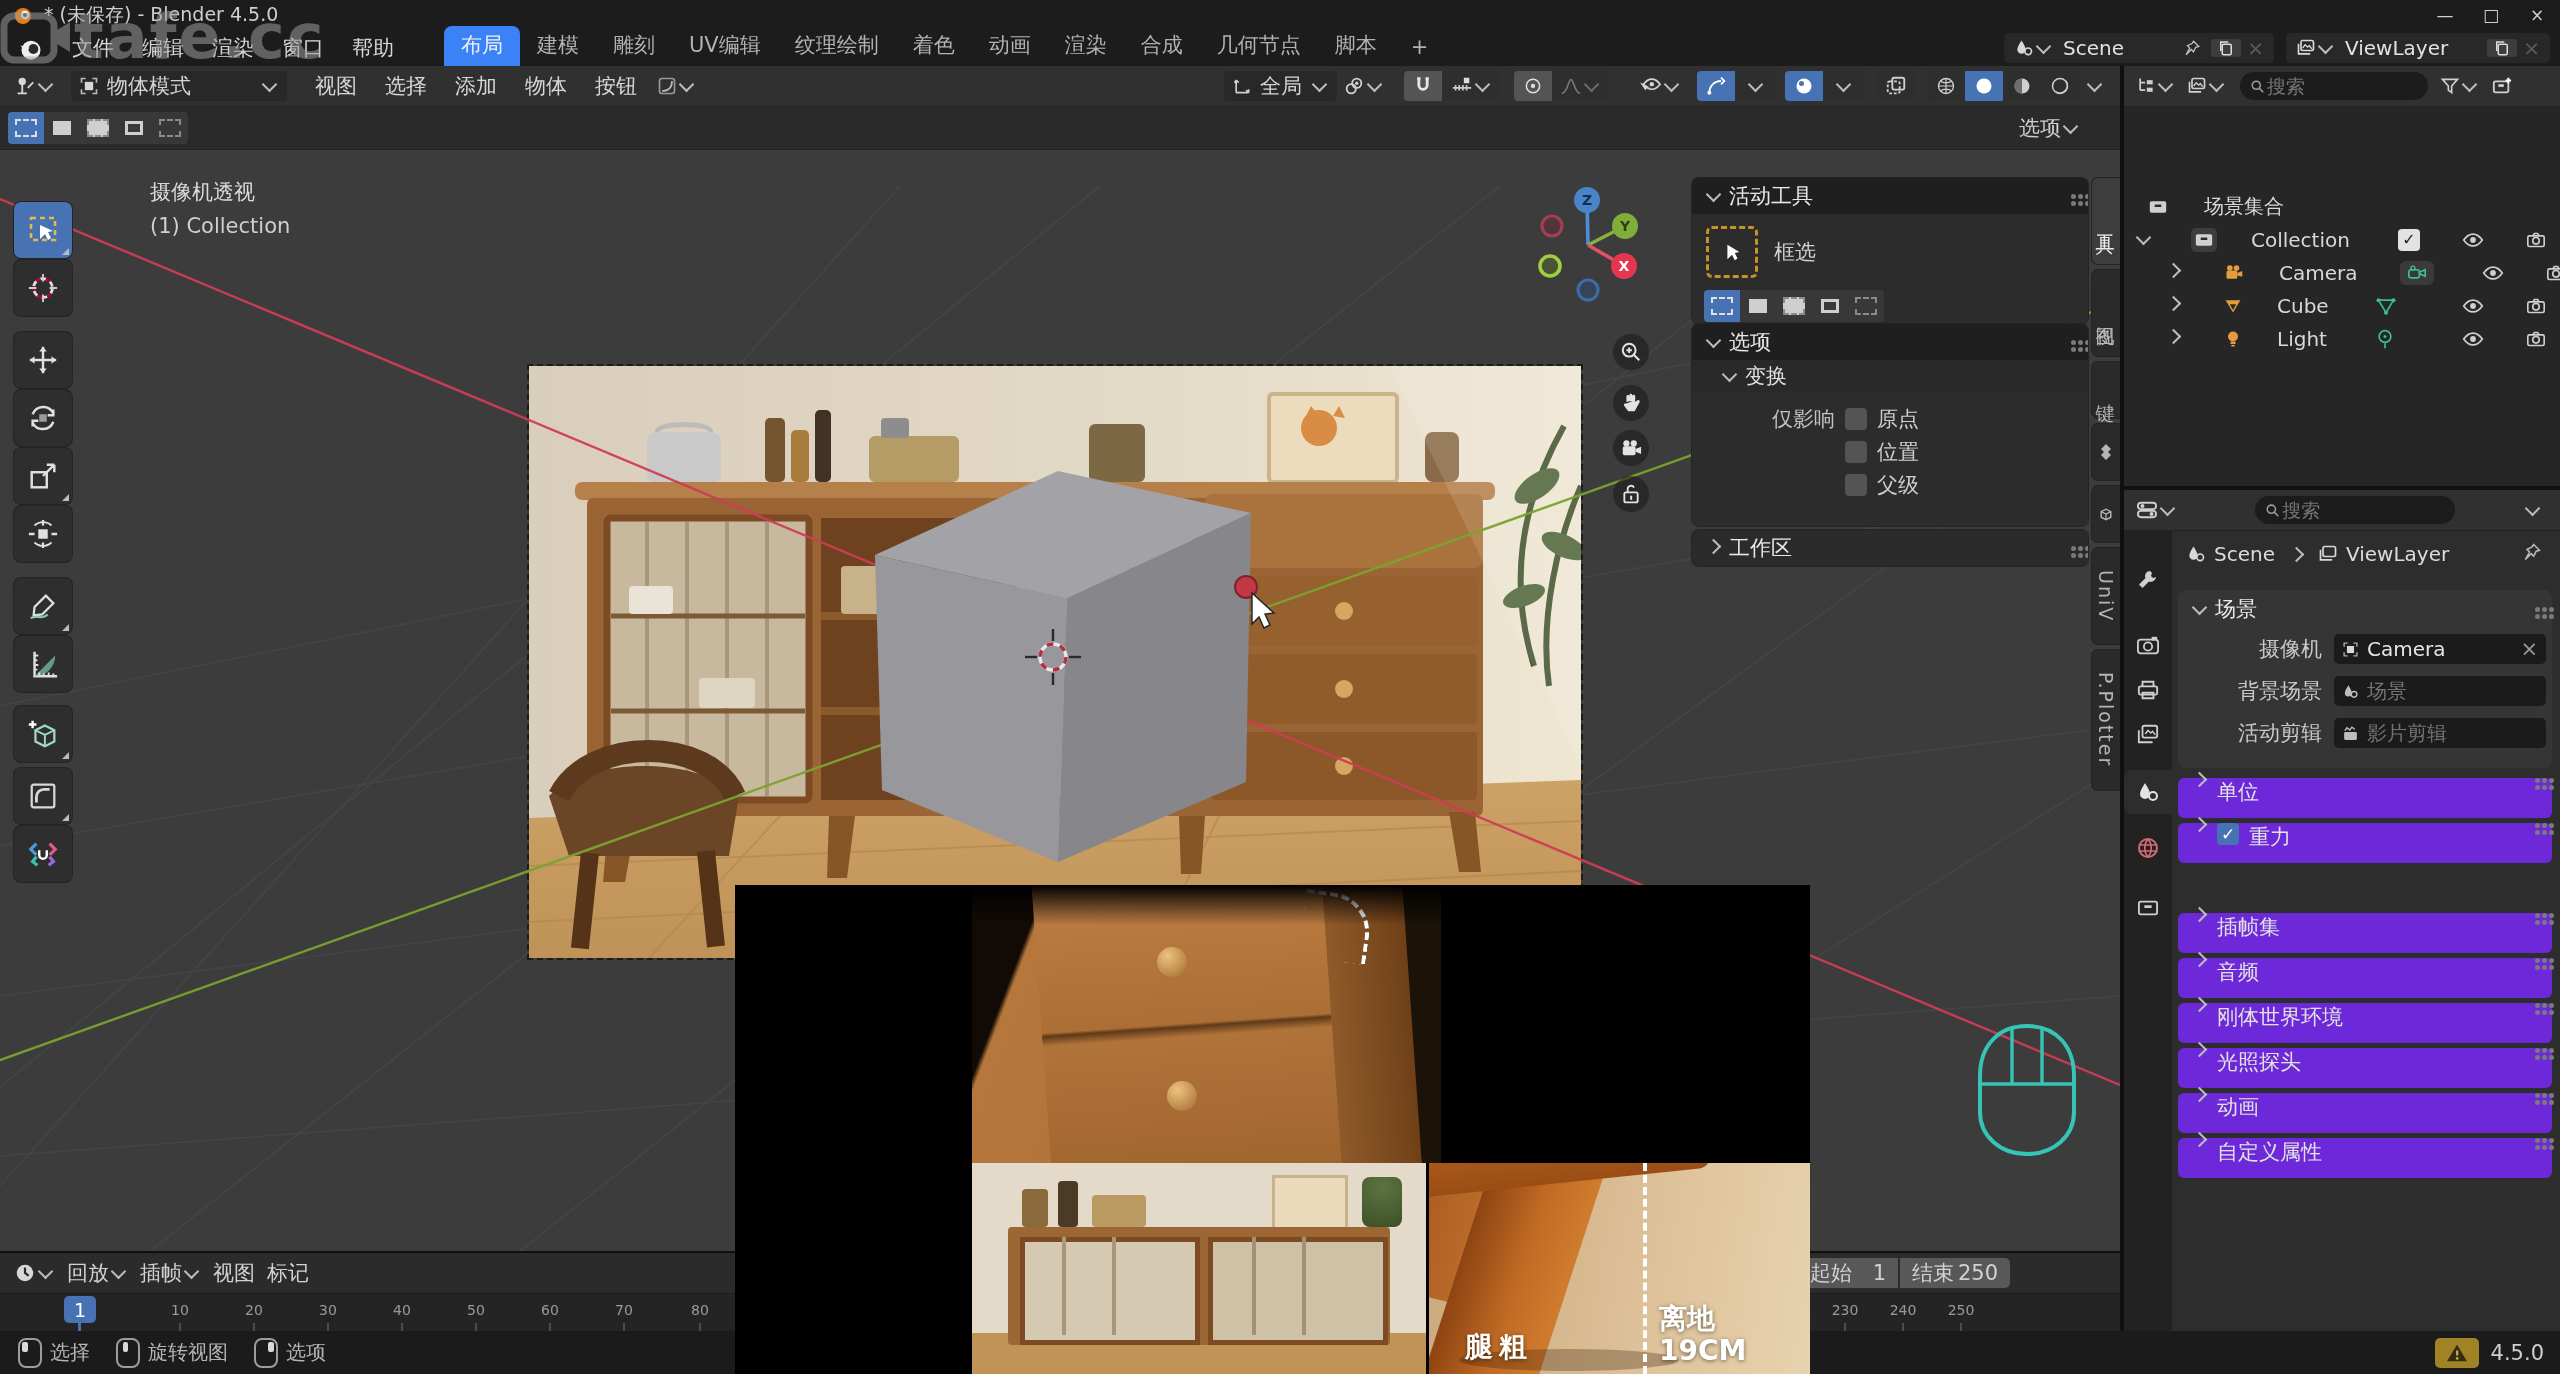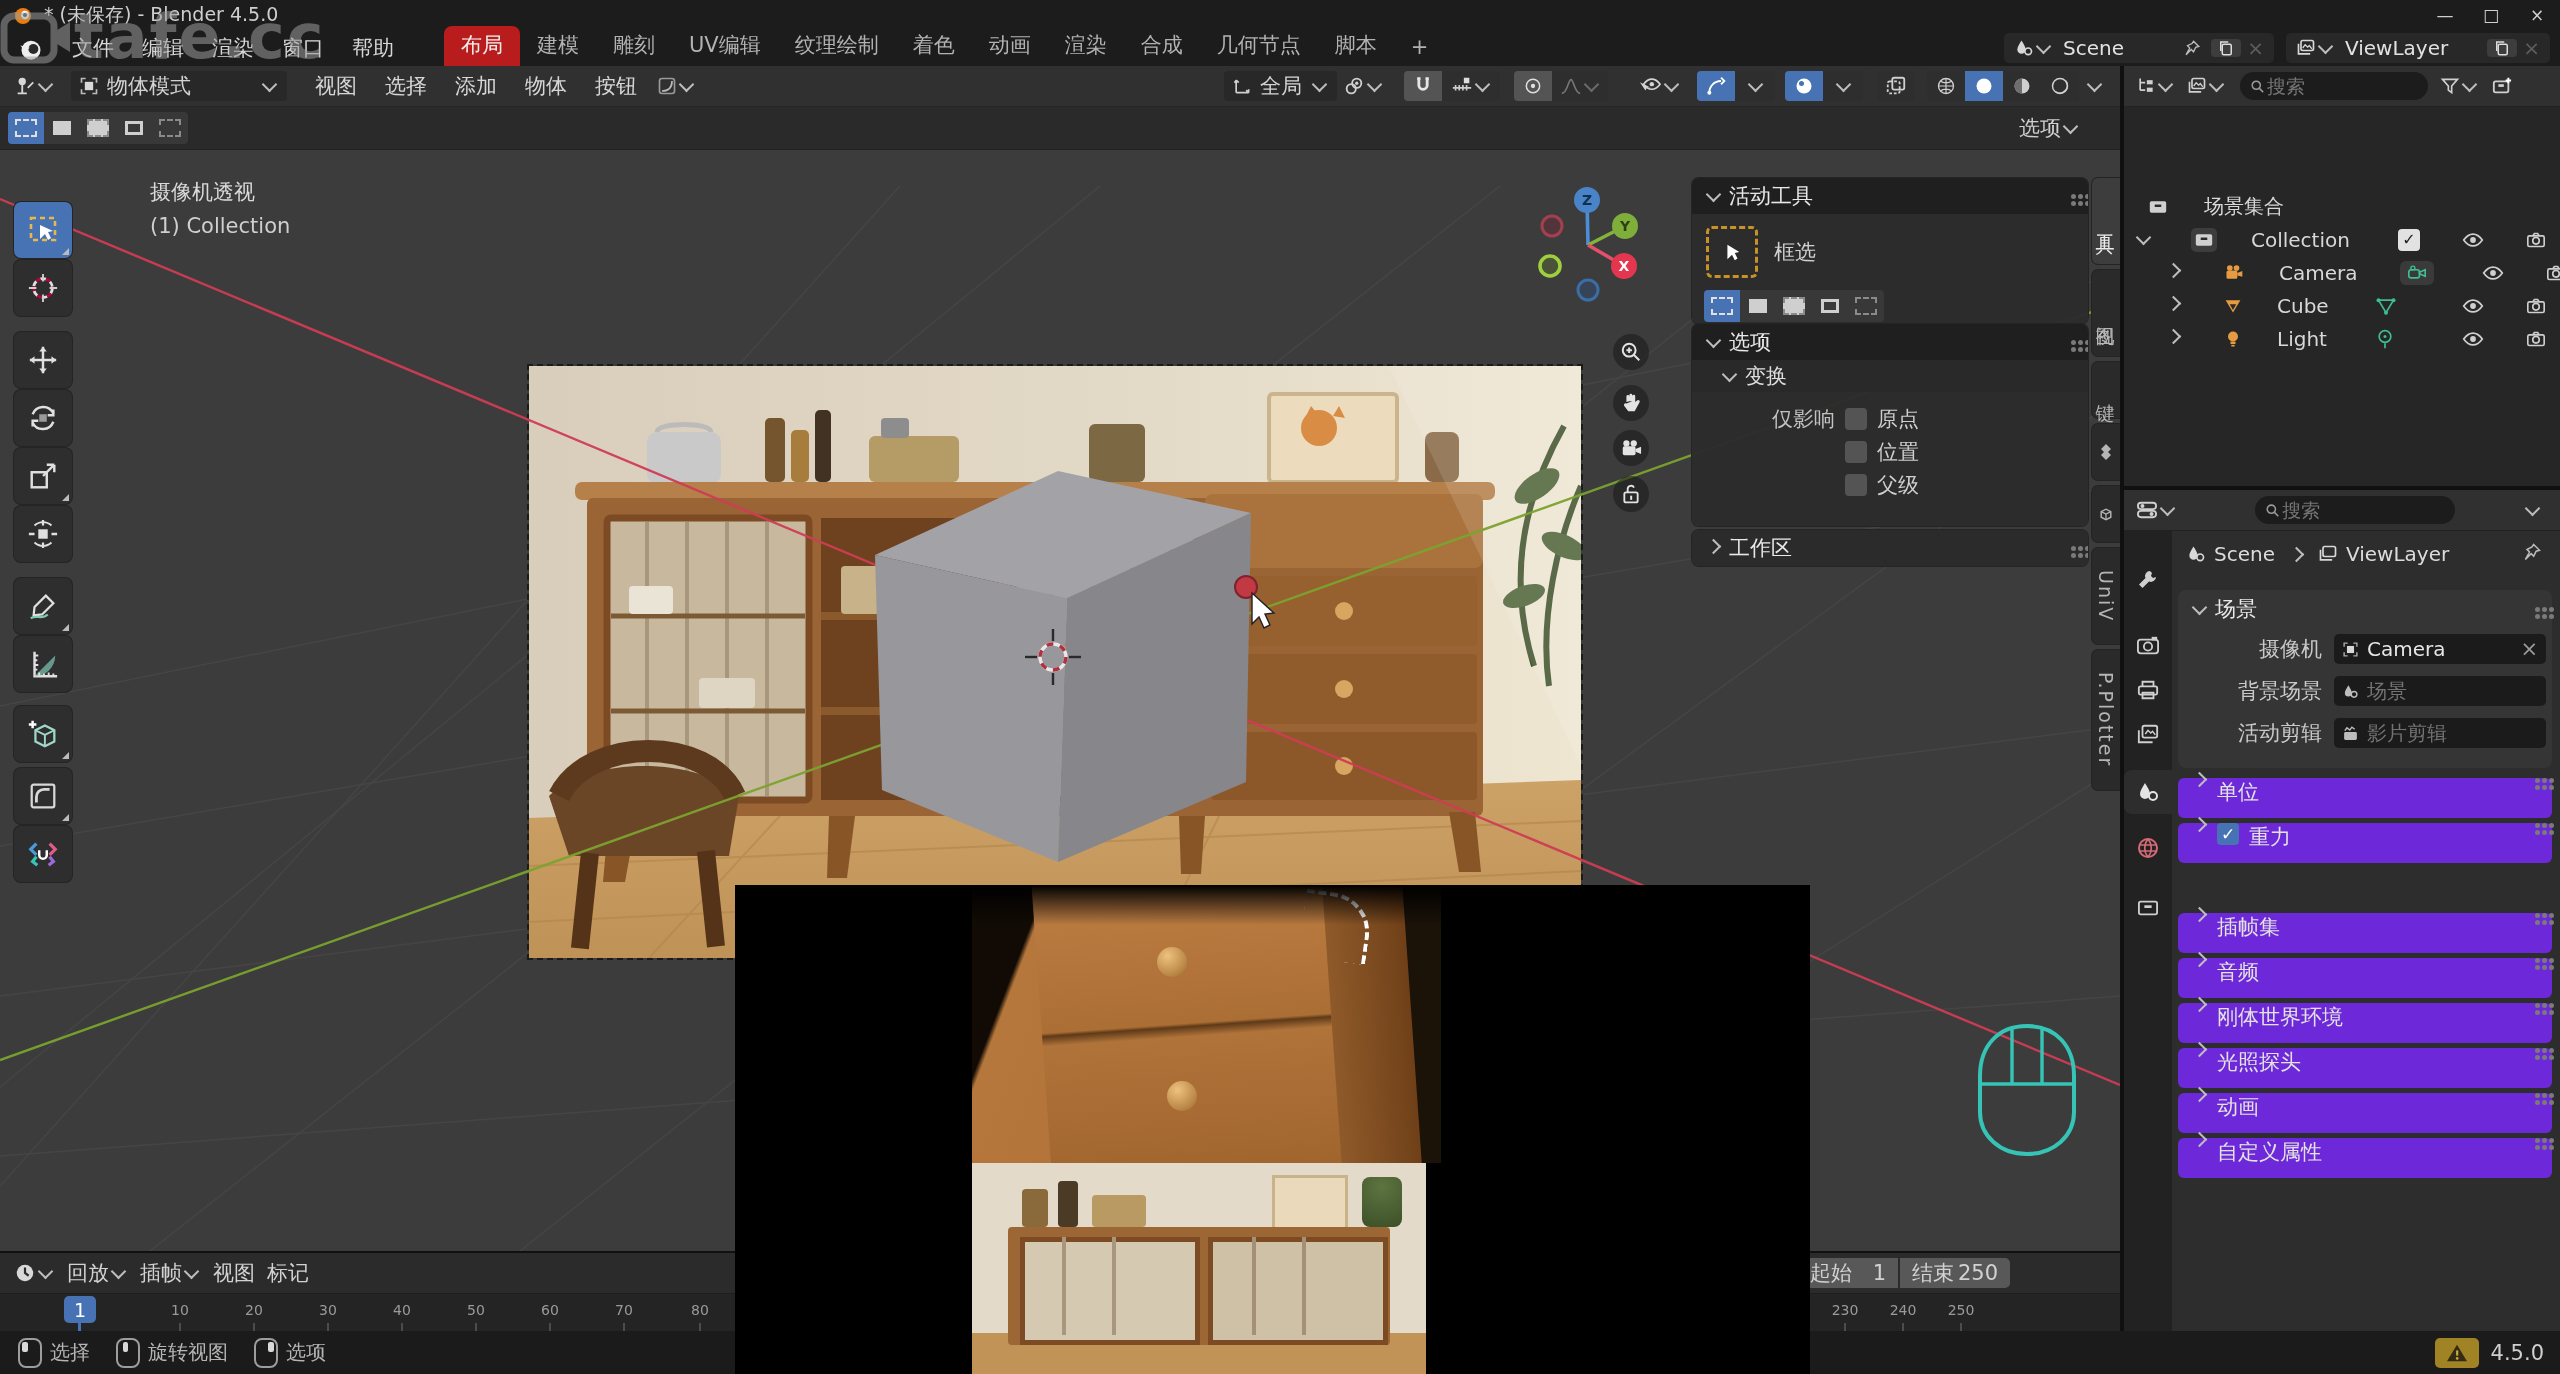--- a/index.html
+++ b/index.html
@@ -11,21 +11,21 @@
   .chv{display:inline-block;width:9px;height:9px;border-right:2.4px solid #bdbdbd;border-bottom:2.4px solid #bdbdbd;transform:rotate(45deg);margin:-4px 4px 0 4px;flex:none;}
   .chv.r{transform:rotate(-45deg);}
   .chv.dim{border-color:#6a6a6a;}
   .grip{width:5px;height:5px;border-radius:50%;background:#7a7a7a;box-shadow:7px 0 #7a7a7a,14px 0 #7a7a7a,0 7px #7a7a7a,7px 7px #7a7a7a,14px 7px #7a7a7a;flex:none;}
   svg{display:block;}
   
   #titlebar{left:0;top:0;width:2560px;height:30px;background:#1c1c1c;display:flex;align-items:center;font-size:19px;color:#cfcfcf;}
   #menurow{left:0;top:30px;width:2560px;height:36px;background:#1c1c1c;display:flex;align-items:flex-end;}
   .menu-item{padding:4px 14px;font-size:21px;color:#d6d6d6;}
   .ws-tab{padding:5px 17px 7px 17px;font-size:21px;color:#b2b2b2;border-radius:8px 8px 0 0;}
-  .ws-tab.active{background:#b91c1c;color:#efefef;}
+  .ws-tab.active{background:#3b82f6;color:#efefef;}
   .win-btn{width:46px;height:30px;display:flex;align-items:center;justify-content:center;color:#cfcfcf;font-size:17px;}
   .idpill{background:#282828;border-radius:5px;height:30px;display:flex;align-items:center;padding:0 4px;font-size:20px;color:#e2e2e2;}
   .idpill .seg{padding:0 6px;display:flex;align-items:center;}
   .idpill .copy{background:#3d3d3d;border-radius:4px;margin-left:4px;}
   
   #viewport{left:0;top:66px;width:2120px;height:1185px;background:#3c3c3c;overflow:hidden;}
   .vp-header{position:absolute;left:0;top:0;width:2120px;height:40px;background:#303030;display:flex;align-items:center;font-size:21px;border-bottom:1px solid #252525;}
   .vp-tools{position:absolute;left:0;top:41px;width:2120px;height:42px;background:#2a2a2a;display:flex;align-items:center;border-bottom:1px solid #222;}
   .hbtn{display:flex;align-items:center;padding:0 6px;height:30px;border-radius:4px;}
   .pill{background:#282828;border-radius:4px;height:30px;display:flex;align-items:center;padding:0 8px;}
@@ -1177,20 +1177,32 @@
     </div>
     <div class="abs" style="left:36px;top:64px;width:382px;height:118px;background:#9c6735;border-radius:4px;"></div>
     <div class="abs" style="left:48px;top:74px;width:170px;height:98px;background:#d6c9b2;border:5px solid #7c4b24;"></div>
     <div class="abs" style="left:236px;top:74px;width:170px;height:98px;background:#cfc1a6;border:5px solid #7c4b24;"></div>
     <div class="abs" style="left:90px;top:74px;width:4px;height:98px;background:#a8977c;"></div>
     <div class="abs" style="left:140px;top:74px;width:4px;height:98px;background:#a8977c;"></div>
     <div class="abs" style="left:280px;top:74px;width:4px;height:98px;background:#a39076;"></div>
     <div class="abs" style="left:330px;top:74px;width:4px;height:98px;background:#a39076;"></div>
   </div>
 
+  <div class="refphoto" style="left:694px;top:278px;width:381px;height:211px;background:linear-gradient(100deg,#caa87c,#dec29a 60%,#e7d3ae);">
+    <div class="abs" style="left:-40px;top:-60px;width:150px;height:200px;background:linear-gradient(90deg,#a4541a,#c97a33);transform:rotate(14deg);border-radius:0 0 30px 30px;"></div>
+    <div class="abs" style="left:40px;top:-80px;width:110px;height:320px;background:linear-gradient(90deg,#8e4412,#c06a24 55%,#d07c2e);transform:rotate(18deg);border-radius:18px;"></div>
+    <div class="abs" style="left:-20px;top:-40px;width:300px;height:60px;background:linear-gradient(#b4601c,#9a4e14);transform:rotate(-6deg);border-radius:12px;"></div>
+    <div class="abs" style="left:30px;top:186px;width:220px;height:22px;background:rgba(60,30,5,.3);border-radius:50%;"></div>
+    <div class="dashline" style="left:214px;top:0;height:211px;"></div>
+    <div class="reftext" style="left:36px;top:168px;letter-spacing:6px;">腿粗</div>
+    <div class="reftext" style="left:230px;top:140px;">
+      <div>离地</div>
+      <div>19CM</div>
+    </div>
+  </div>
 </div>
 
 <svg id="mouseoverlay" class="abs" width="110" height="136" viewBox="0 0 110 136">
   <path d="M55 4C26 4 8 24 8 54v36c0 24 20 42 47 42s47-18 47-42V54C102 24 84 4 55 4z" fill="none" stroke="#35c4b5" stroke-width="4"></path>
   <line x1="40" y1="6" x2="40" y2="62" stroke="#35c4b5" stroke-width="3.4"></line>
   <line x1="70" y1="6" x2="70" y2="62" stroke="#35c4b5" stroke-width="3.4"></line>
   <line x1="9" y1="62" x2="101" y2="62" stroke="#35c4b5" stroke-width="3.4"></line>
 </svg>
 
 <div id="watermark">

